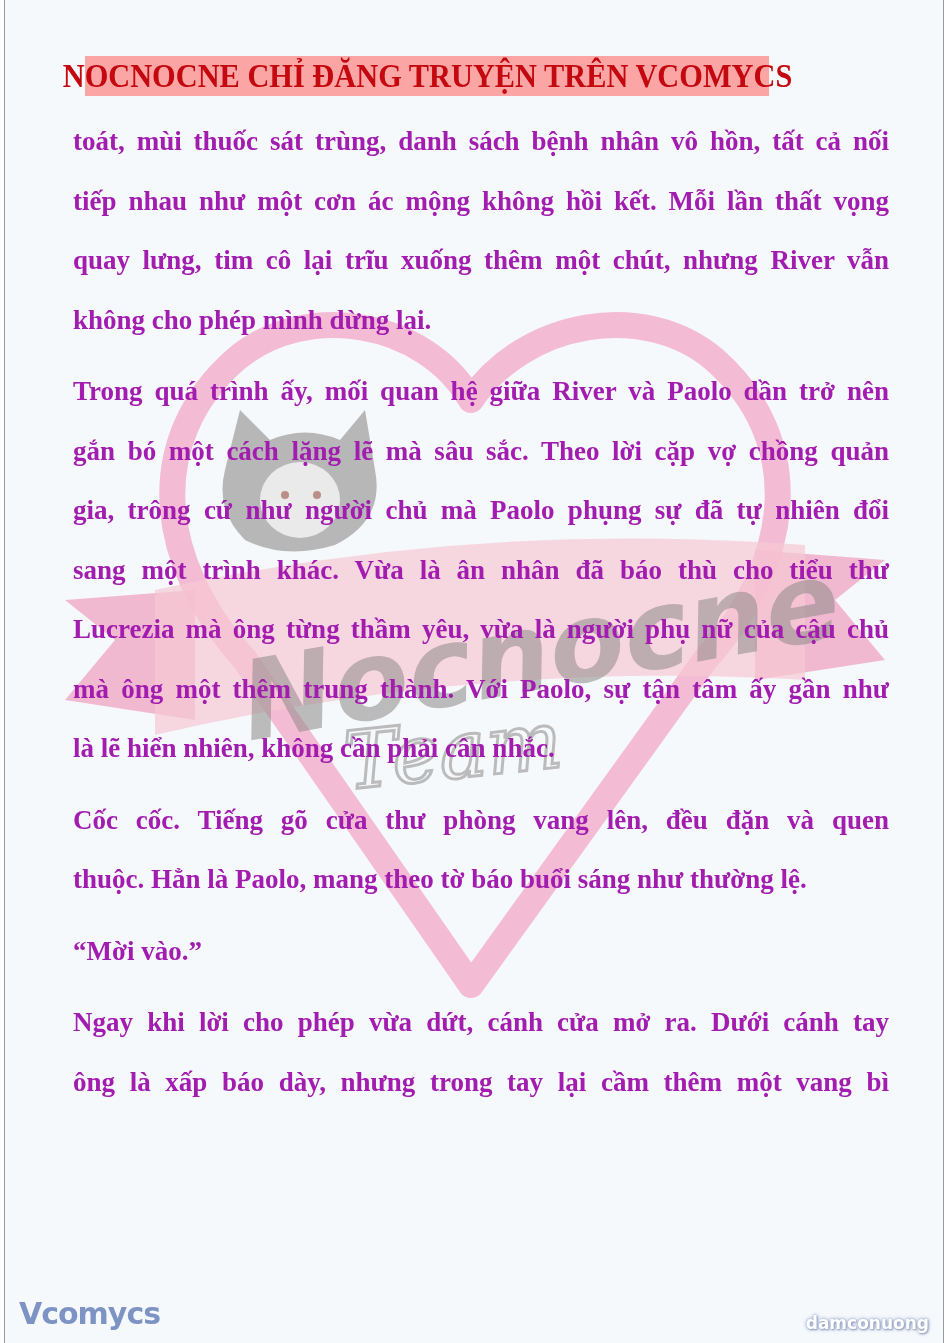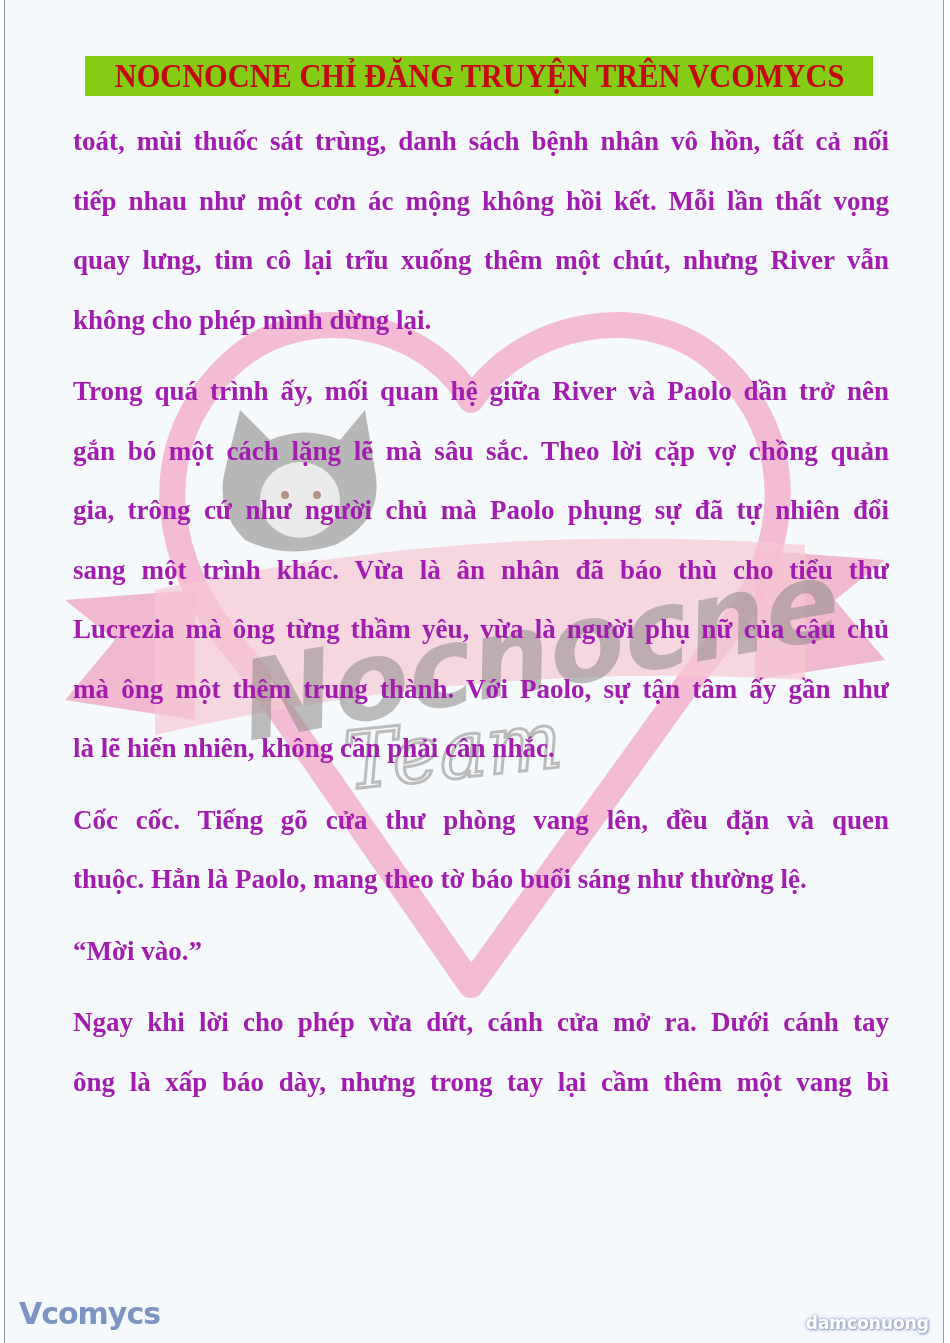--- a/index.html
+++ b/index.html
@@ -16,22 +16,22 @@
       border-right: 1px solid #9a9a9a;
       box-sizing: border-box;
       overflow: hidden;
     }
     .watermark {
       position: absolute; left: 0; top: 0; width: 940px; height: 1343px;
       pointer-events: none;
     }
     .banner {
       position: absolute; left: 80px; top: 56px; height: 40px;
-      width: 788px;
-      background: #84cc16;
+      width: 684px;
+      background: #fca5a5;
       display: flex; align-items: center; justify-content: center;
     }
     .banner span {
       color: #c4080f;
       font-family: "Liberation Serif", "DejaVu Serif", serif;
       font-weight: bold;
       font-size: 33px;
       letter-spacing: 0px;
       transform: scaleX(0.92);
       white-space: nowrap;

